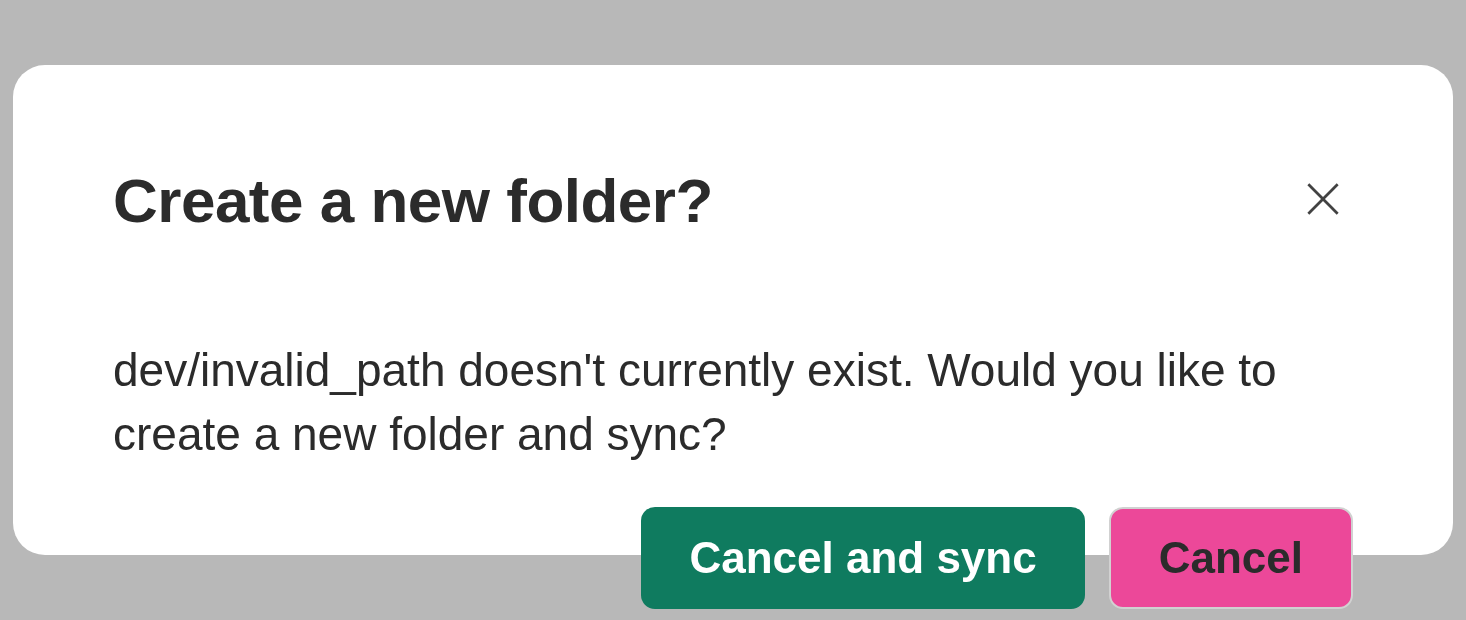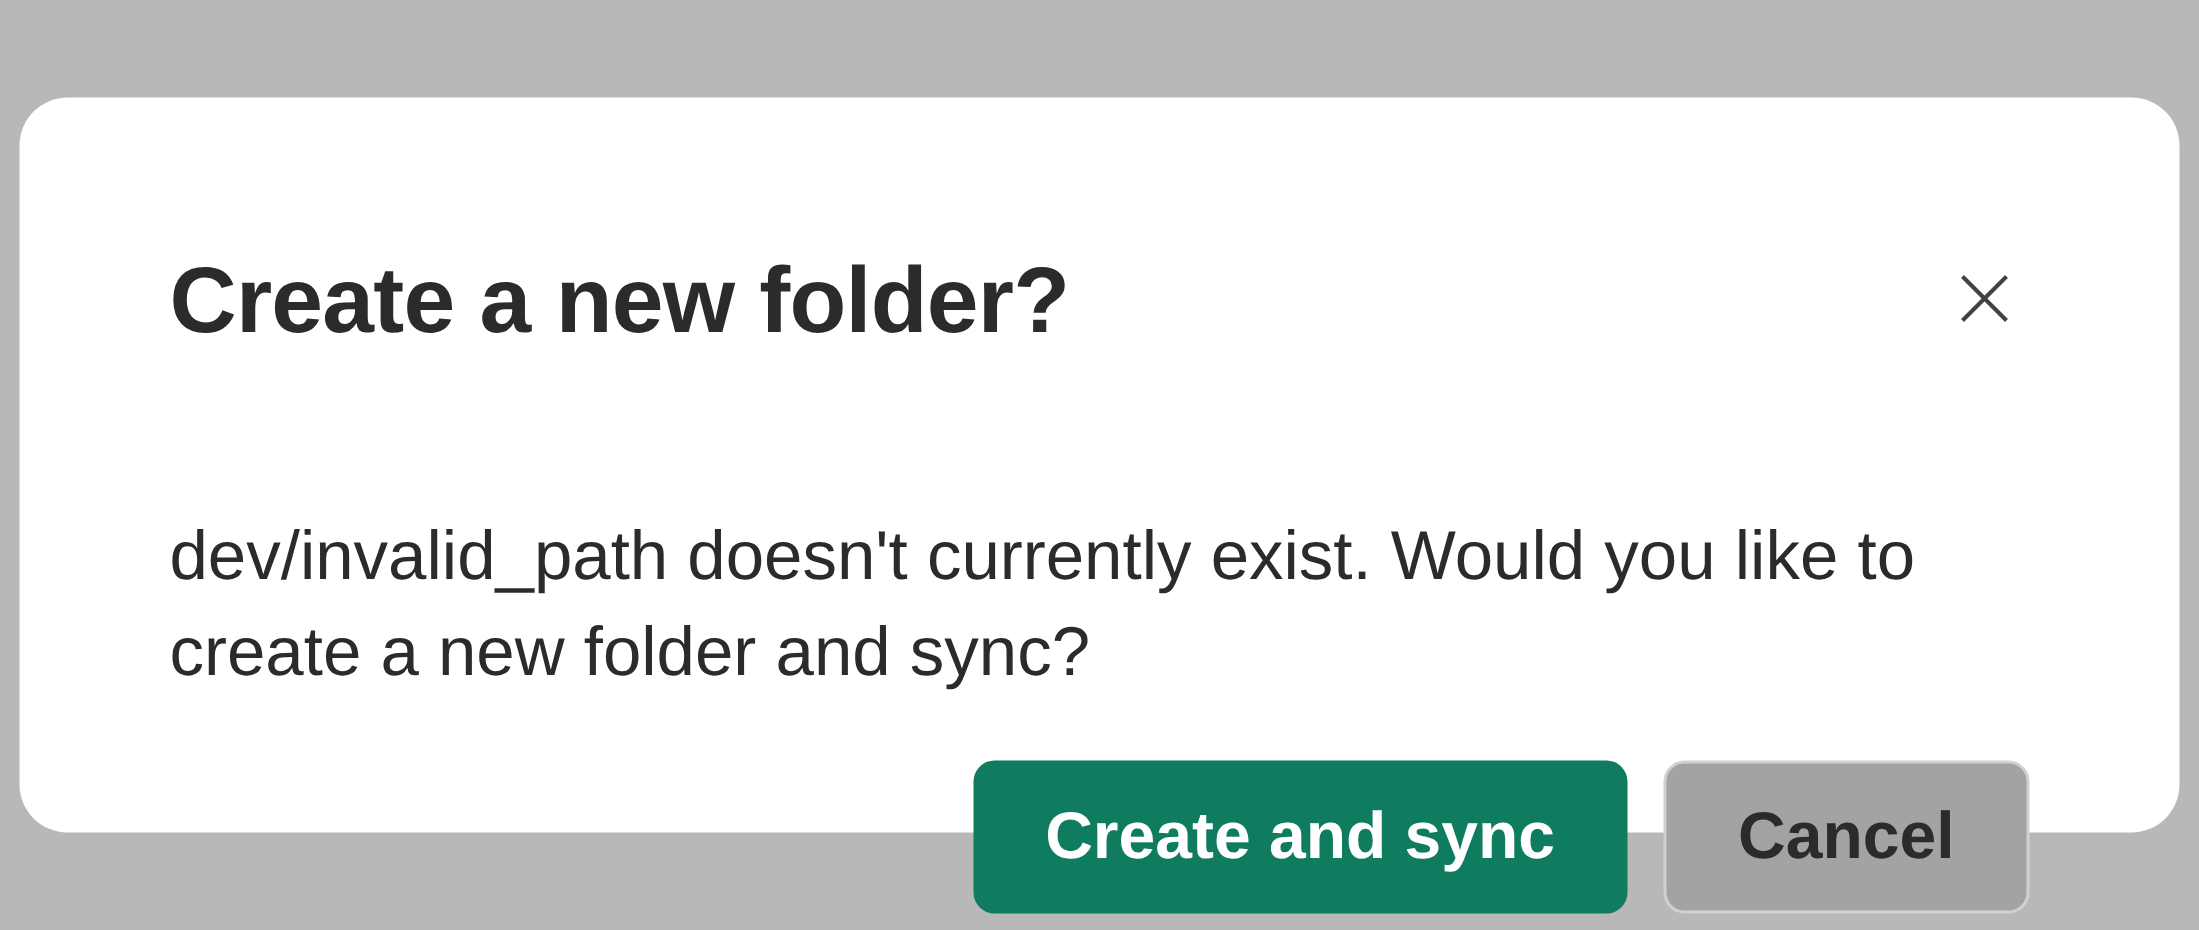--- a/index.html
+++ b/index.html
@@ -86,21 +86,21 @@
       font-family: inherit;
     }
     
     .btn-primary {
       background: #0f7b5f;
       color: #ffffff;
       border: none;
     }
     
     .btn-secondary {
-      background: #a3a3a3;
+      background: #ec4899;
       color: #2b2b2b;
       border: 2px solid #d1d1d1;
     }
   </style>
 </head>
 <body>
 
 <div class="dialog">
   <div class="dialog-header">
     <h1 class="dialog-title">Create a new folder?</h1>
@@ -108,16 +108,16 @@
       <span>
         <svg viewBox="0 0 24 24" fill="none" stroke="currentColor" stroke-width="1.5">
           <line x1="4" y1="4" x2="20" y2="20"></line>
           <line x1="20" y1="4" x2="4" y2="20"></line>
         </svg>
       </span>
     </button>
   </div>
   <div class="dialog-body">dev/invalid_path doesn't currently exist. Would you like to create a new folder and sync?</div>
   <div class="dialog-footer">
-    <button class="btn btn-primary">Create and sync</button>
+    <button class="btn btn-primary">Cancel and sync</button>
     <button class="btn btn-secondary">Cancel</button>
   </div>
 </div>
 
 </body></html>

